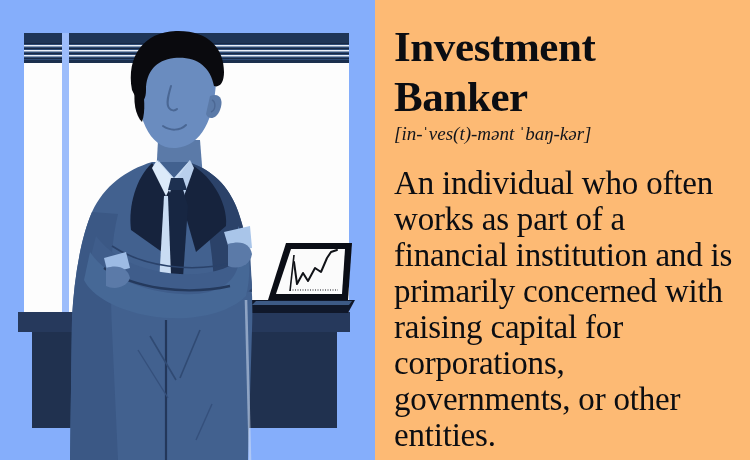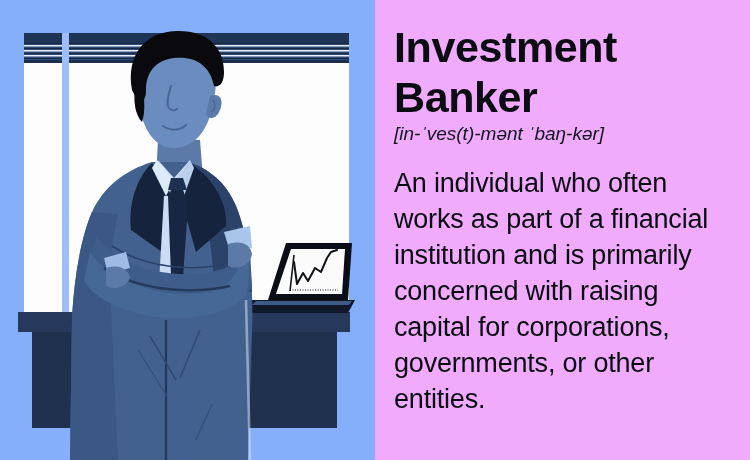--- a/index.html
+++ b/index.html
@@ -5,22 +5,22 @@
   html, body {
     margin: 0;
     padding: 0;
     background: #ffffff;
   }
   #card {
     position: relative;
     width: 750px;
     height: 460px;
     overflow: hidden;
-    background: #f0abfc;
-    font-family: Liberation Sans, sans-serif;
+    background: #fdba74;
+    font-family: Liberation Serif, serif;
   }
 
   
   #illustration {
     position: absolute;
     left: 0; top: 0;
     width: 375px; height: 460px;
     overflow: hidden;
   }
   #illustration svg { display: block; }
@@ -44,21 +44,21 @@
   #pronunciation {
     font-size: 19px;
     font-style: italic;
     font-weight: 400;
     color: #12151c;
     line-height: 24px;
     letter-spacing: 0px;
   }
   #definition {
     margin-top: 19px;
-    font-size: 27px;
+    font-size: 33px;
     font-weight: 400;
     line-height: 36px;
     color: #0b0d12;
     letter-spacing: -0.2px;
   }
 </style>
 </head>
 <body>
 
 <div id="card">

